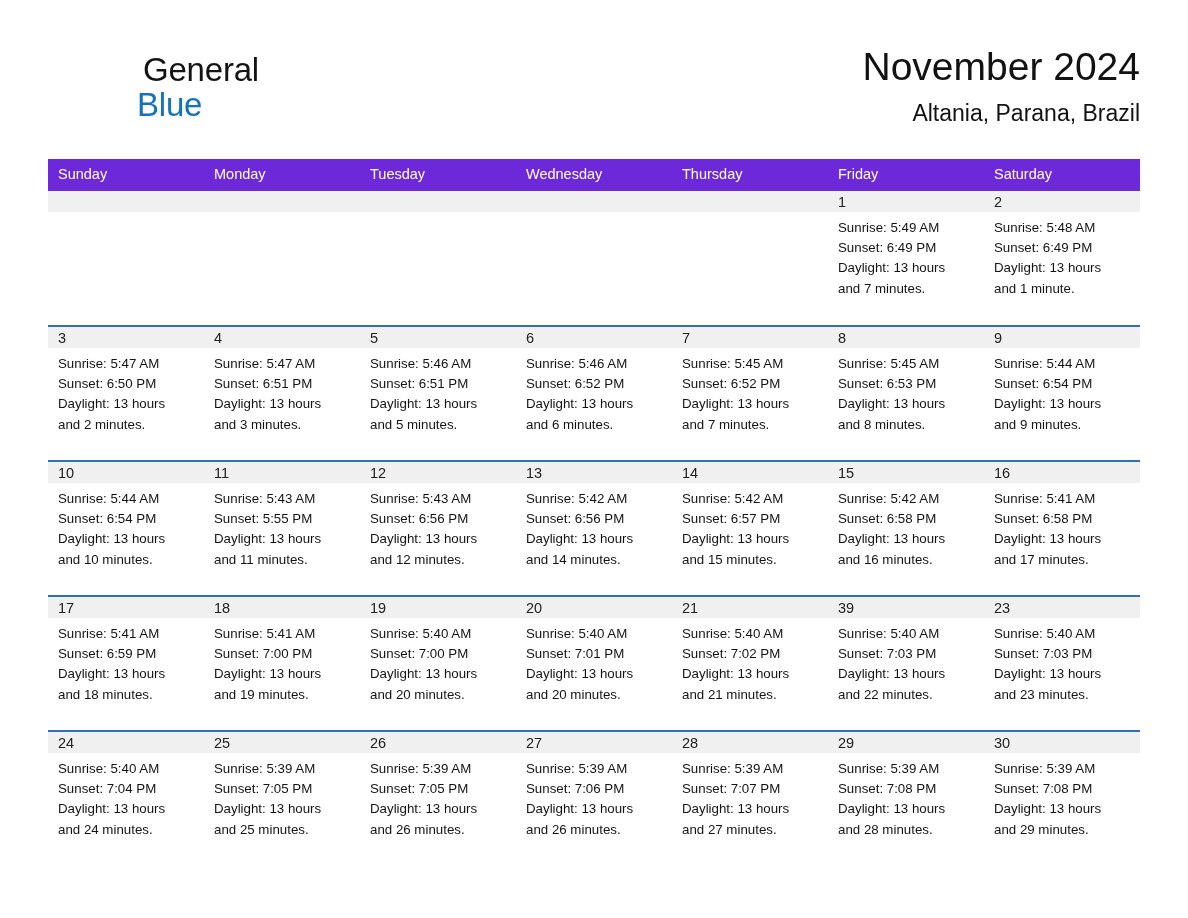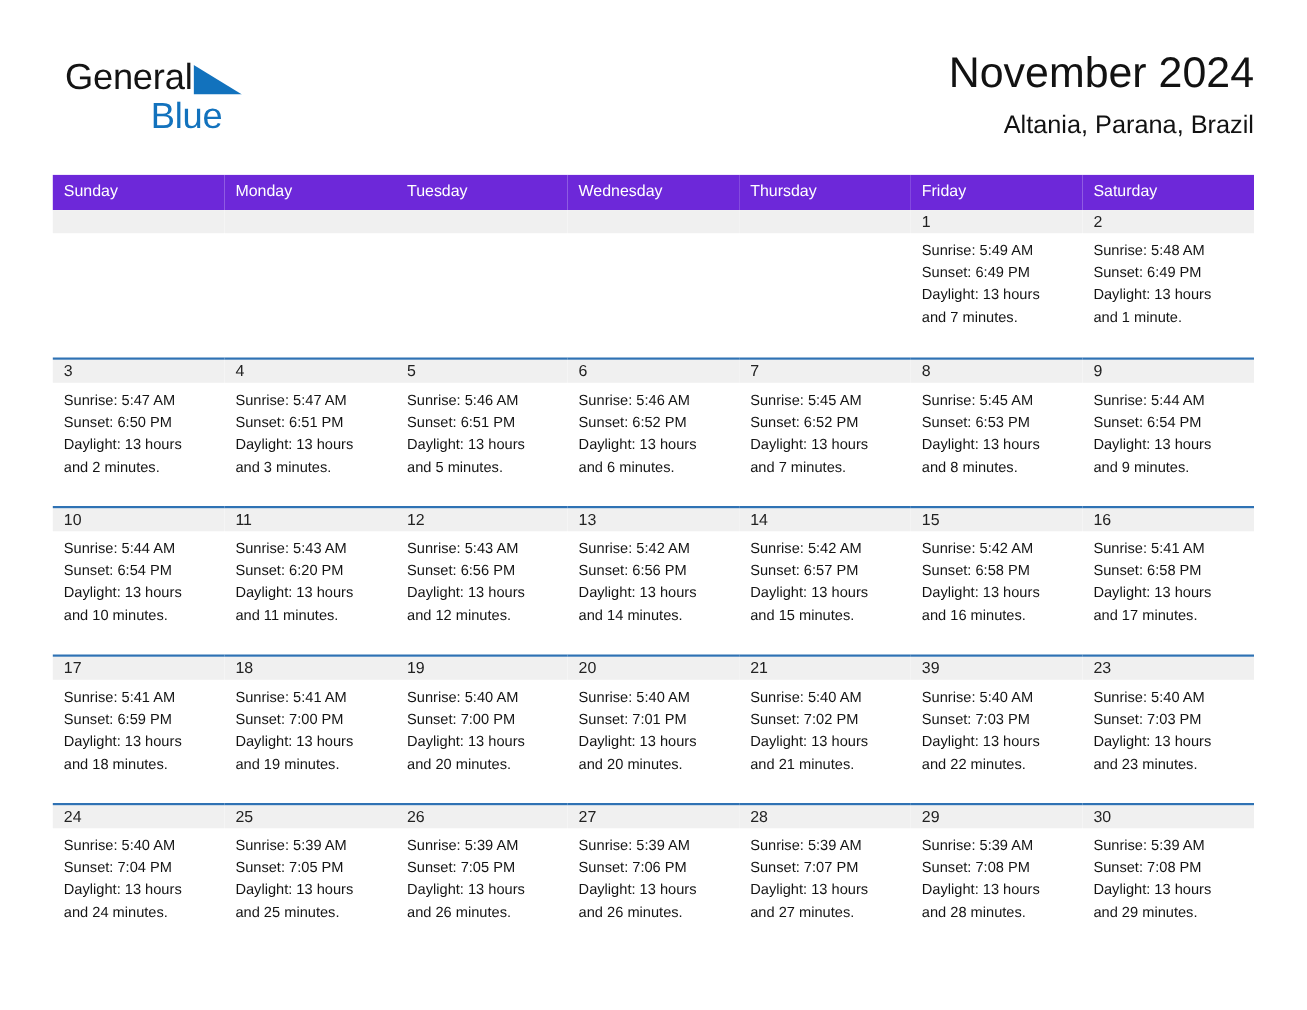--- a/index.html
+++ b/index.html
@@ -37,21 +37,22 @@
     position: absolute;
     left: 11px;
     top: 8px;
     width: 200px;
     height: 76px;
   }
   .brand-row1 {
     position: relative;
     height: 40px;
     display: flex;
-    align-items: flex-start;
+    align-items: flex-end;
+    flex-direction: column;
   }
   .brand-general {
     font-size: 33px;
     line-height: 36px;
     color: #141414;
     letter-spacing: -0.2px;
     font-weight: 400;
   }
   .brand-flag {
     width: 44px;
@@ -301,21 +302,21 @@
                 <div>Sunrise: 5:44 AM</div>
                 <div>Sunset: 6:54 PM</div>
                 <div>Daylight: 13 hours</div>
                 <div>and 10 minutes.</div>
               </div>
             </td>
             <td class="day">
               <div class="numband">11</div>
               <div class="detail">
                 <div>Sunrise: 5:43 AM</div>
-                <div>Sunset: 6:20 PM</div>
+                <div>Sunset: 5:55 PM</div>
                 <div>Daylight: 13 hours</div>
                 <div>and 11 minutes.</div>
               </div>
             </td>
             <td class="day">
               <div class="numband">12</div>
               <div class="detail">
                 <div>Sunrise: 5:43 AM</div>
                 <div>Sunset: 6:56 PM</div>
                 <div>Daylight: 13 hours</div>

